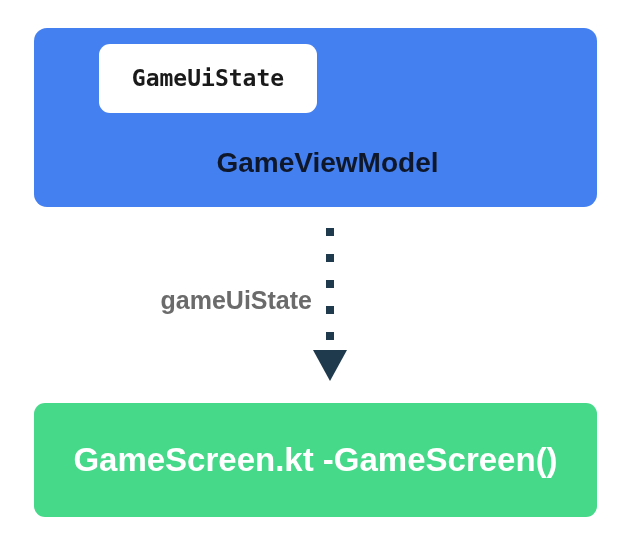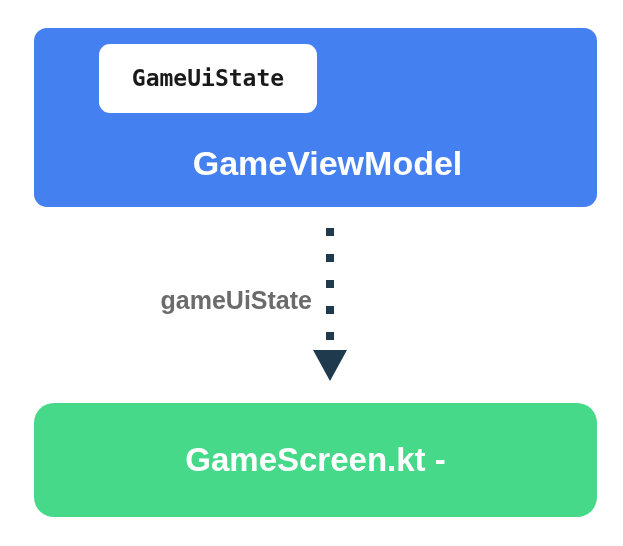--- a/index.html
+++ b/index.html
@@ -59,23 +59,23 @@
     left: 0;
     top: 0;
     width: 100%;
     height: 100%;
     display: flex;
     align-items: center;
     justify-content: center;
     padding-top: 92px;
     box-sizing: border-box;
     font-family: "Liberation Sans", sans-serif;
-    font-size: 34px;
+    font-size: 28px;
     line-height: 1.15;
-    color: #ffffff;
+    color: #0f172a;
     white-space: nowrap;
     padding-left: 24px;
   }
 
   
   .connector {
     position: absolute;
     left: 310px;
     top: 222px;
     width: 40px;
@@ -117,21 +117,21 @@
   }
 
   
   .screen-node {
     position: absolute;
     left: 34px;
     top: 403px;
     width: 563px;
     height: 114px;
     background: #46d98a;
-    border-radius: 20px;
+    border-radius: 11px;
     display: flex;
     flex-direction: row;
     align-items: center;
     justify-content: center;
     box-sizing: border-box;
   }
   .screen-line {
     font-family: "Liberation Sans", sans-serif;
     font-size: 33px;
     line-height: 1.18;
@@ -158,15 +158,16 @@
     <span class="conn-dot d3"></span>
     <span class="conn-dot d4"></span>
     <span class="conn-dot d5"></span>
     <span class="conn-arrowhead"></span>
   </div>
 
   <div class="conn-label">gameUiState</div>
 
   <div class="screen-node">
     <span class="screen-line">GameScreen.kt -</span>
+    <span class="screen-line">GameScreen()</span>
   </div>
 
 </div>
 
 </body></html>

